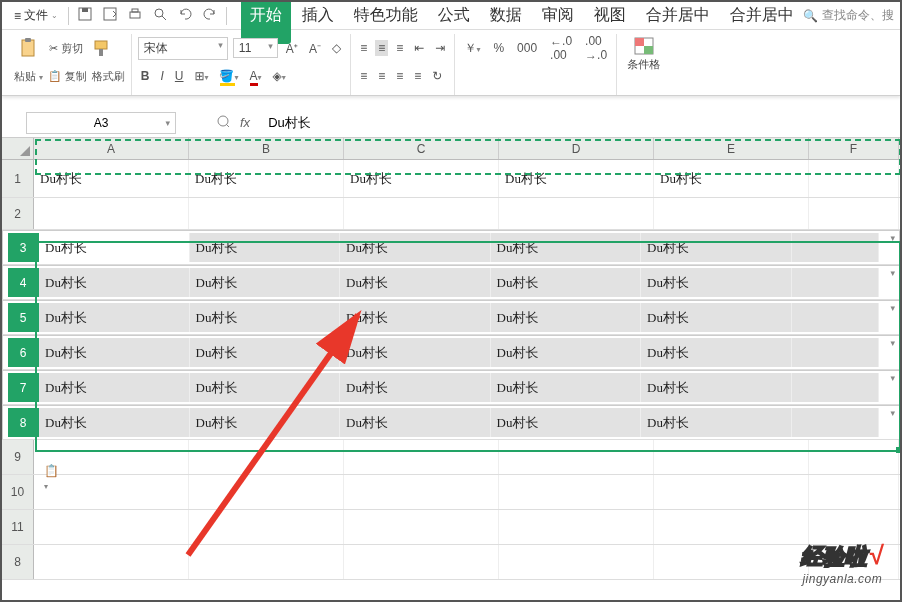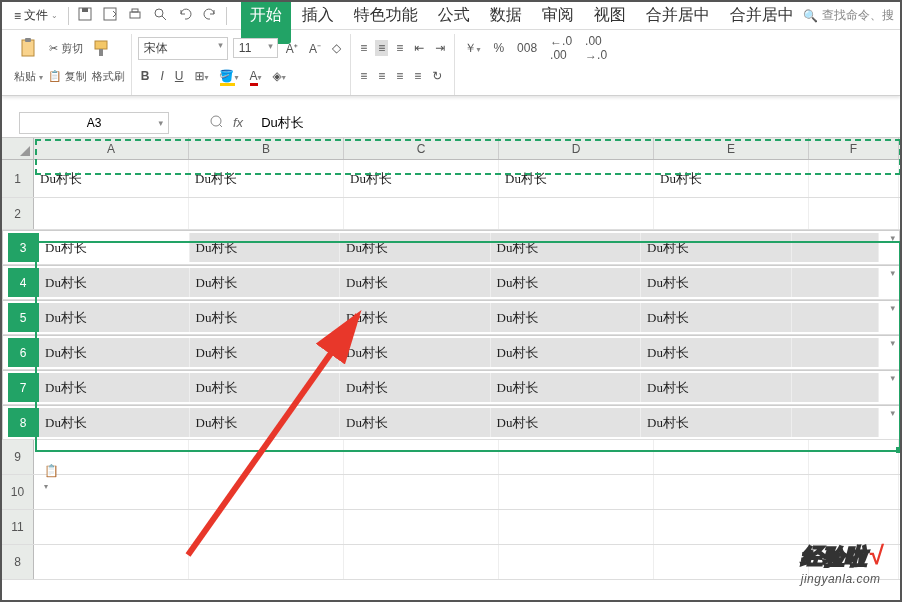--- a/index.html
+++ b/index.html
@@ -23,21 +23,21 @@
 .rrow { display:flex; align-items:center; gap:5px; height:28px; }
 .rlabel { font-size:11px; color:#555; }
 .big-btn { display:flex; flex-direction:column; align-items:center; gap:1px; padding:2px 4px; font-size:11px; }
 .dd { font-size:8px; color:#888; }
 .sel { border:1px solid #ccc; padding:2px 20px 2px 5px; font-size:12px; position:relative; background:#fff; min-width:50px; }
 .sel::after { content:"▾"; position:absolute; right:4px; top:2px; font-size:9px; color:#888; }
 .btn-s { padding:1px 3px; color:#555; }
 
 
 .fbar { height:30px; display:flex; align-items:center; border-bottom:1px solid #ccc; background:#fff; margin-top:12px; }
-.namebox { width:150px; height:22px; border:1px solid #ccc; margin-left:17px; display:flex; align-items:center; justify-content:center; font-size:12px; position:relative; }
+.namebox { width:150px; height:22px; border:1px solid #ccc; margin-left:24px; display:flex; align-items:center; justify-content:center; font-size:12px; position:relative; }
 .namebox::after { content:"▾"; position:absolute; right:5px; font-size:9px; color:#888; }
 .fx { margin-left:40px; display:flex; align-items:center; gap:10px; color:#666; font-size:13px; }
 .fx .val { color:#000; font-size:13px; margin-left:8px; }
 
 
 .grid { position:relative; }
 .colhead { display:flex; height:22px; background:#e8ebe8; border-bottom:1px solid #bbb; }
 .corner { width:32px; border-right:1px solid #bbb; background:#e8ebe8; position:relative; }
 .corner::after { content:""; position:absolute; right:3px; bottom:3px; border:5px solid transparent; border-right-color:#999; border-bottom-color:#999; }
 .chcell { width:155px; text-align:center; font-size:12px; line-height:22px; border-right:1px solid #ccc; color:#555; }
@@ -57,21 +57,21 @@
 .selbox { position:absolute; left:33px; top:103px; width:866px; height:211px; border:2px solid #22a366; pointer-events:none; }
 .selbox::after { content:""; position:absolute; right:-3px; bottom:-3px; width:6px; height:6px; background:#22a366; }
 
 
 .paste-hint { position:absolute; left:42px; top:326px; width:18px; height:14px; font-size:12px; }
 
 
 .arrow { position:absolute; left:166px; top:303px; pointer-events:none; }
 
 
-.wm { position:absolute; right:16px; bottom:14px; text-align:left; }
+.wm { position:absolute; right:16px; bottom:14px; text-align:center; }
 .wm .l1 { font-size:22px; font-weight:900; color:#fff; -webkit-text-stroke:2px #333; font-style:italic; display:inline-block; }
 .wm .chk { color:#e8372a; font-size:26px; font-weight:900; margin-left:3px; }
 .wm .l2 { font-size:12px; color:#555; font-style:italic; letter-spacing:0.5px; }
 
 svg.ic { width:16px; height:16px; }
 </style>
 </head>
 <body>
 
 <div class="menubar">
@@ -186,26 +186,36 @@
       <span class="btn-s">↻</span>
     </div>
   </div>
 
 
 
   <div class="rgroup">
     <div class="rrow" style="gap:7px">
       <span class="btn-s"><span>￥</span><span class="dd">▾</span></span>
       <span class="btn-s">%</span>
-      <span class="btn-s">008</span>
+      <span class="btn-s">000</span>
       <span class="btn-s">←.0<br>.00</span>
       <span class="btn-s">.00<br>→.0</span>
     </div>
   </div>
 
+  <div class="rgroup" style="border-right:none">
+    <div class="big-btn">
+      <svg width="22" height="20" viewBox="0 0 22 20">
+          <rect x="2" y="2" width="18" height="16" fill="none" stroke="#888"></rect>
+          <rect x="2" y="2" width="9" height="8" fill="#e77"></rect>
+          <rect x="11" y="10" width="9" height="8" fill="#7b7"></rect>
+        </svg>
+      <span>条件格</span>
+    </div>
+  </div>
 </div>
 
 <div class="fbar">
   <div class="namebox">A3</div>
   <div class="fx">
     <span><svg width="14" height="14" viewBox="0 0 14 14">
           <circle cx="7" cy="7" r="5" fill="none" stroke="#888"></circle>
           <line x1="10" y1="10" x2="13" y2="13" stroke="#888"></line>
         </svg></span>
     <span style="font-style:italic">fx</span>

